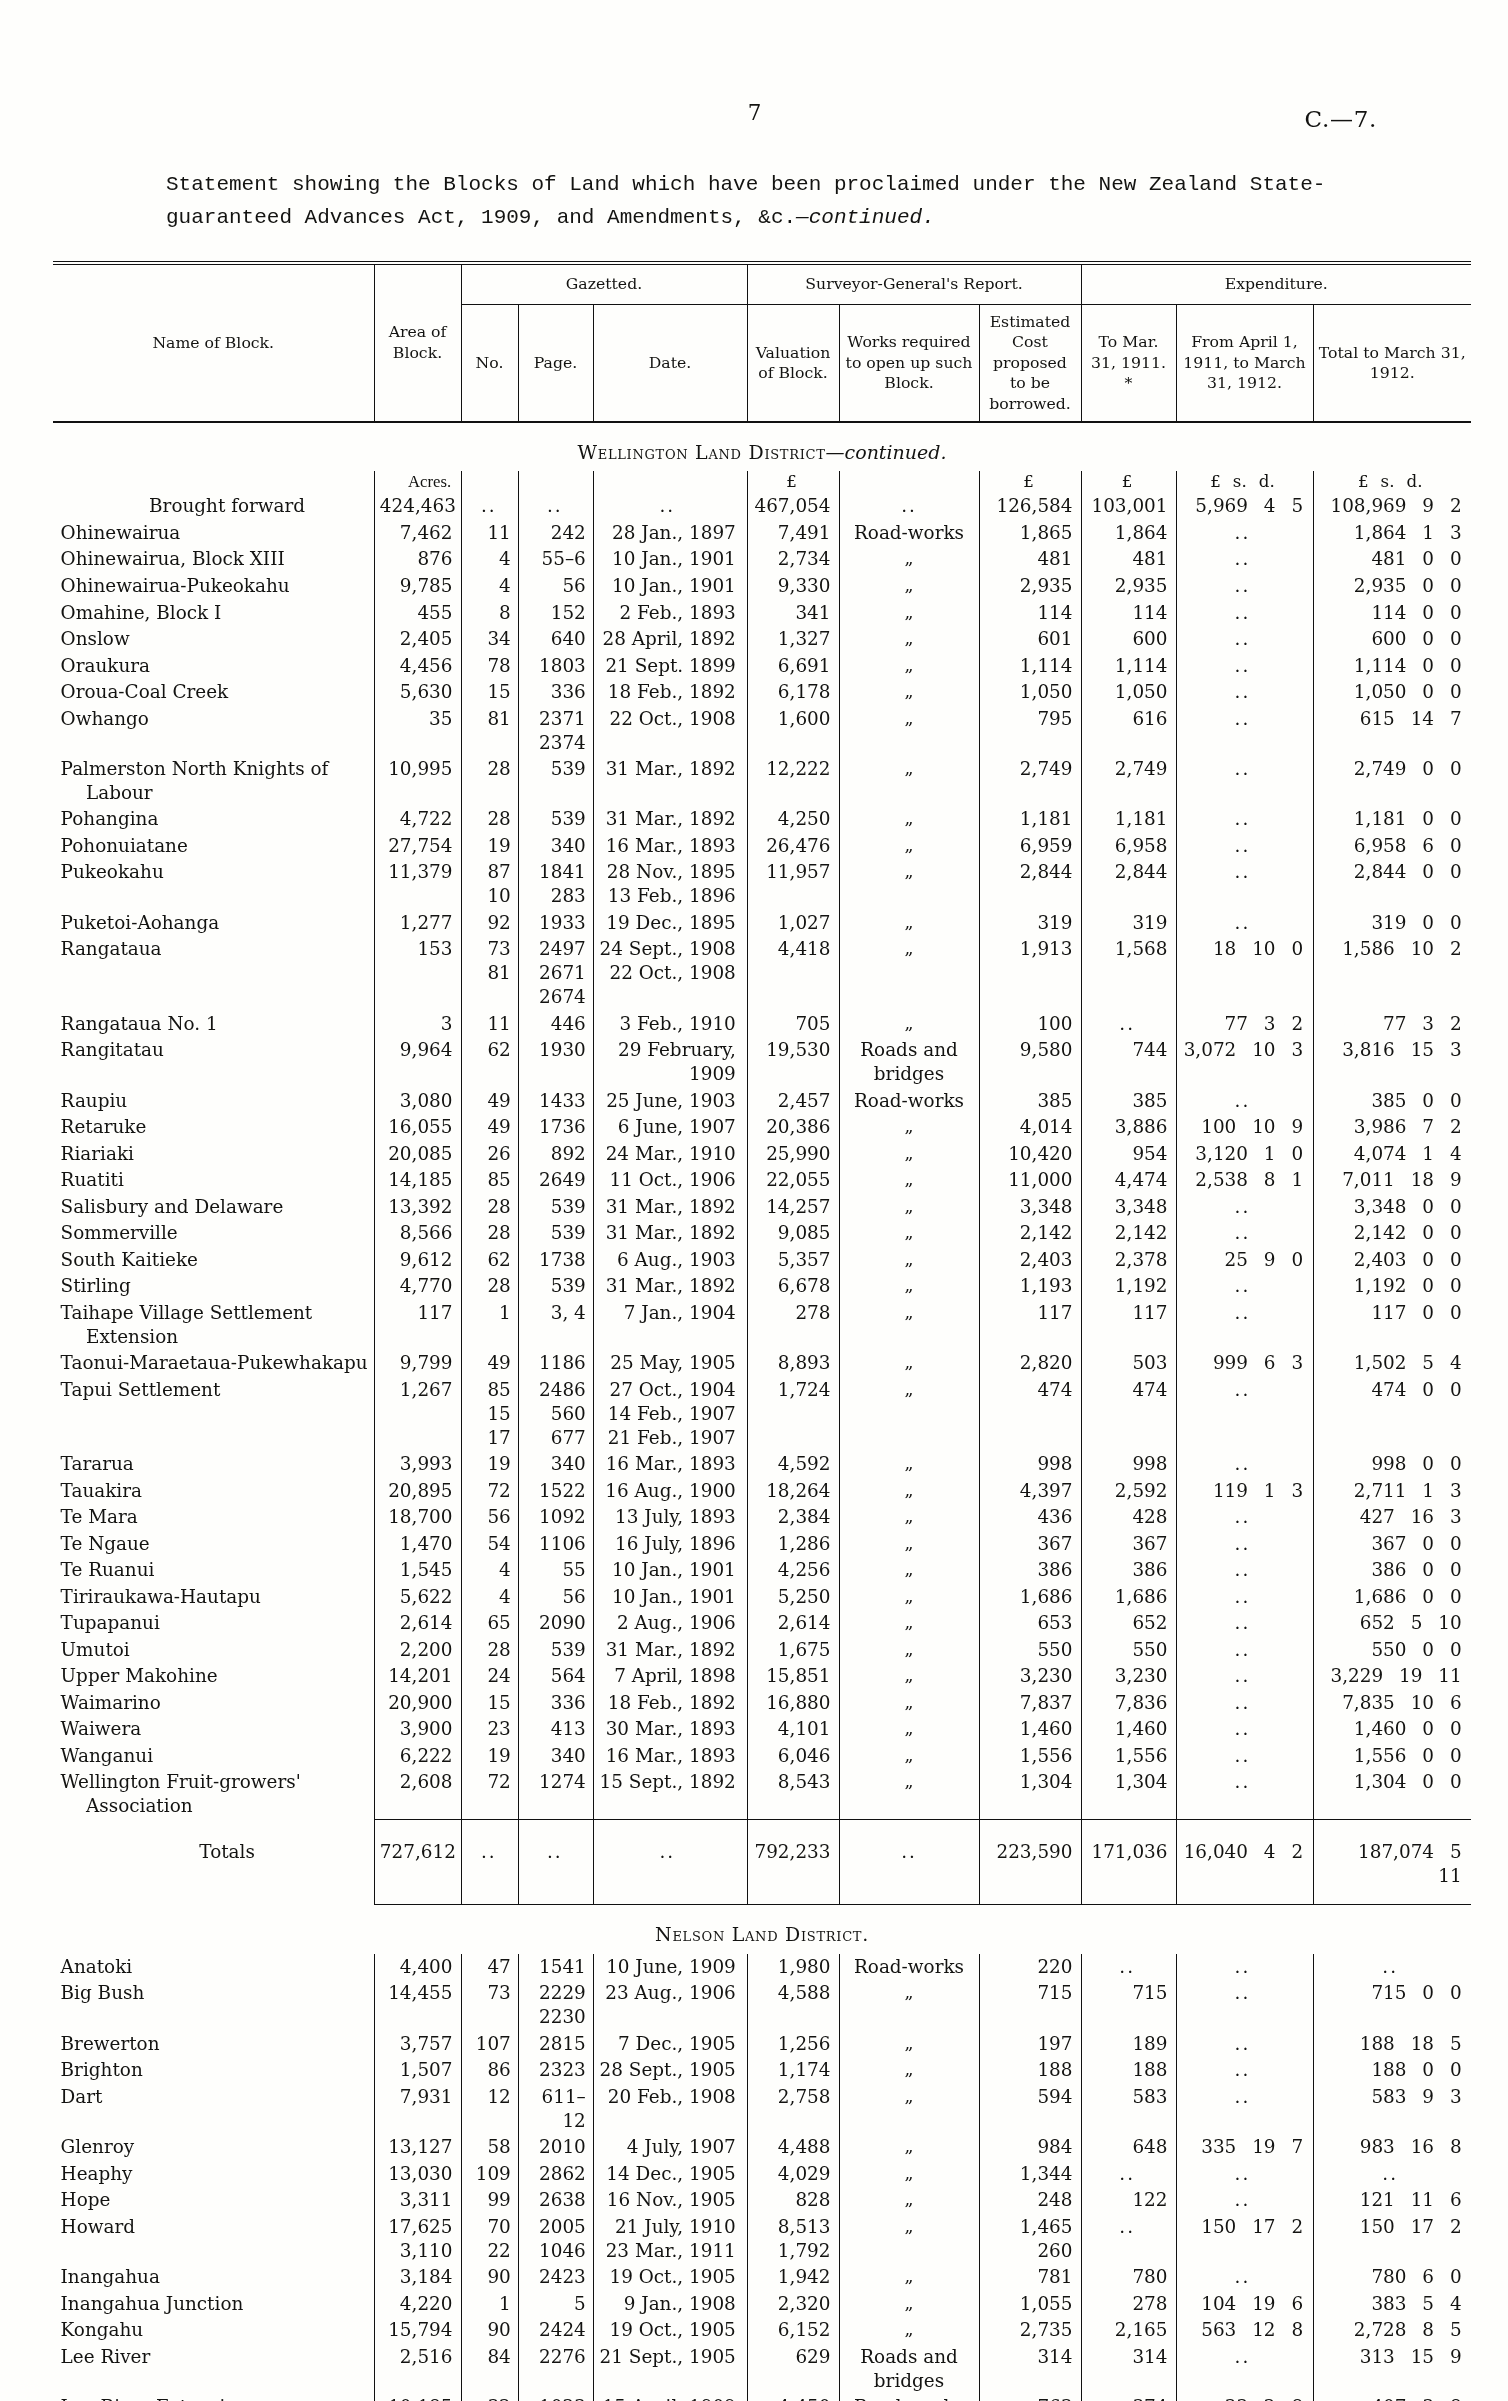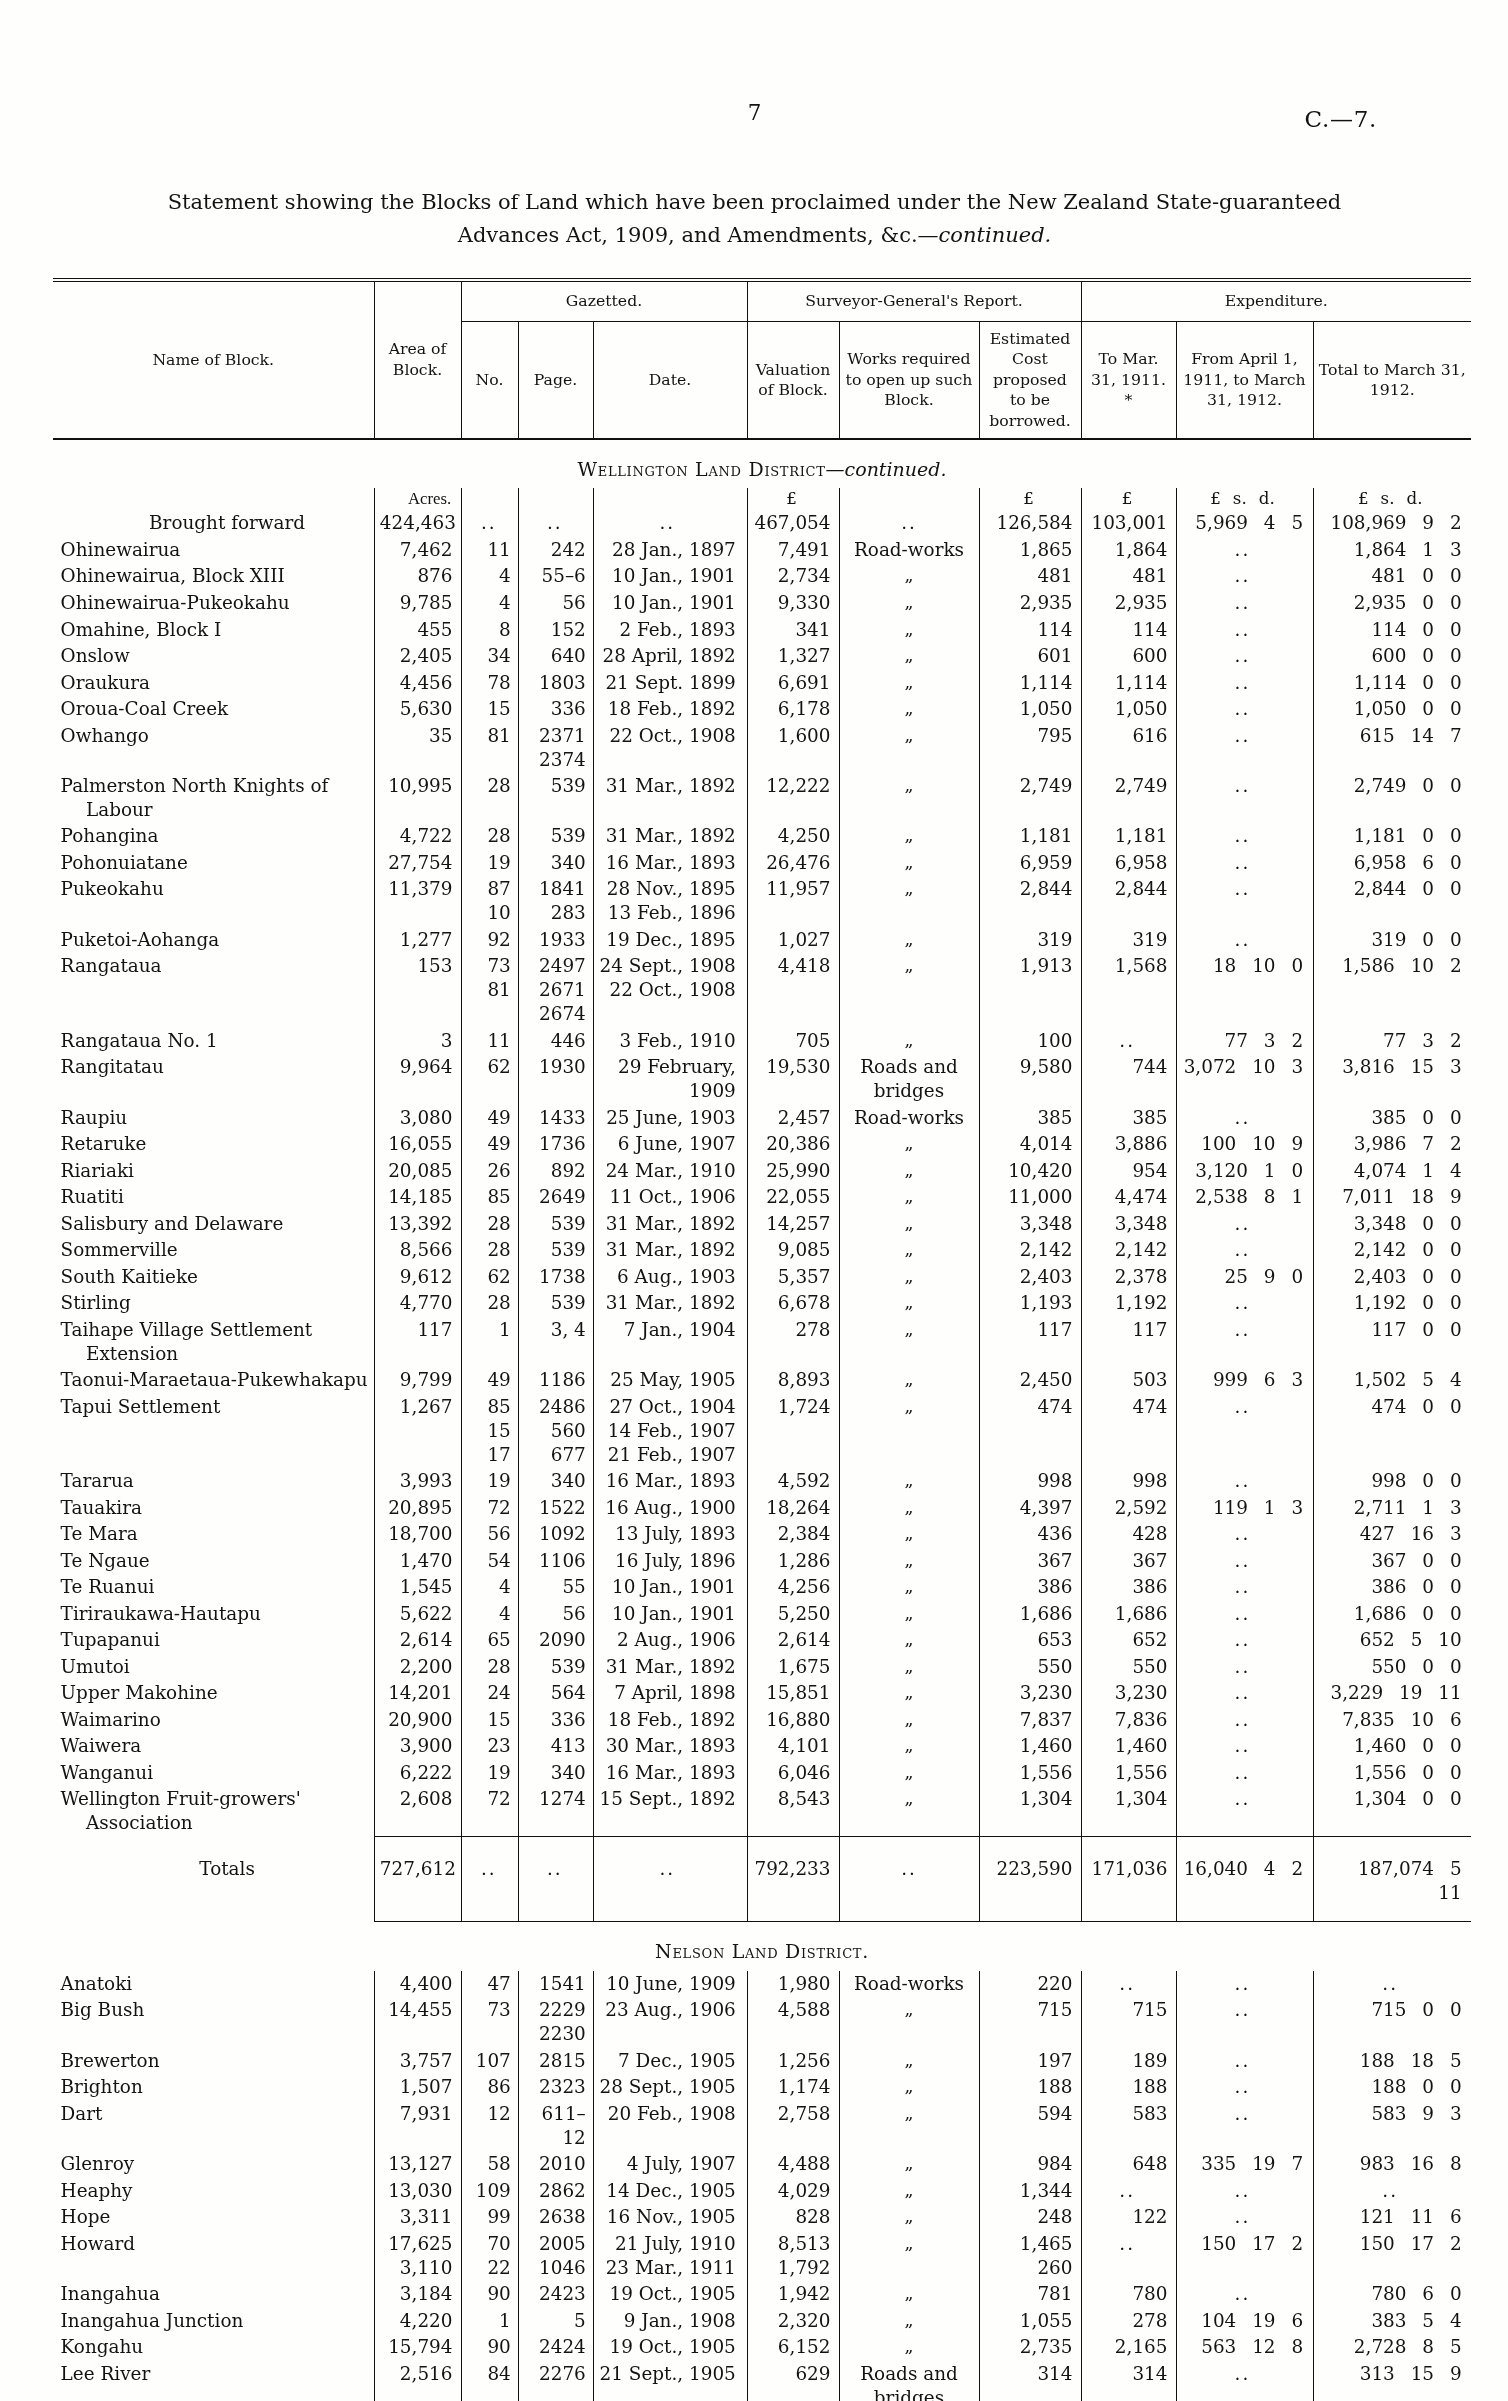--- a/index.html
+++ b/index.html
@@ -1,20 +1,20 @@
 <!DOCTYPE html>
 <html style="font-size:10.7px"><head>
 <meta charset="utf-8">
 <style>
   html,body{margin:0;padding:0;background:#e8e8e4;}
   .page{width:1509px;height:2401px;position:relative;background:#fefefc;color:#131311;
         font-family:"DejaVu Serif","Liberation Serif",serif;overflow:hidden;}
   .pageno{position:absolute;top:100px;left:0;width:1509px;text-align:center;font-size:21.4px;}
   .docref{position:absolute;top:106px;right:132px;font-size:23px;letter-spacing:0.7px;}
-  .title{padding-top:169px;margin:17px auto;width:1177px;text-align:center;font-size:21px;line-height:1.55;}
+  .title{padding-top:169px;margin:0 auto;width:1177px;font-size:21px;line-height:1.55;font-family:Liberation Mono, monospace;}
   .title i{font-style:italic;}
 
   table{border-collapse:collapse;table-layout:fixed;width:1418px;margin:27px 0 0 53px;
         border-top:4px double #111;border-bottom:4px double #111;font-size:18.4px;}
   col.c-name{width:321px}col.c-area{width:87px}col.c-no{width:57px}col.c-page{width:75px}
   col.c-date{width:154px}col.c-val{width:92px}col.c-works{width:140px}col.c-est{width:102px}
   col.c-to{width:95px}col.c-from{width:137px}col.c-total{width:158px}
 
   th{font-size:15.7px;font-weight:normal;text-align:center;vertical-align:middle;
      line-height:1.3;padding:6.7px 4px;}
@@ -449,21 +449,21 @@
           <td class="col-total vline">117 0 0</td>
         </tr>
         <tr>
           <td class="col-name">Taonui-Maraetaua-Pukewhakapu</td>
           <td class="col-area vline">9,799</td>
           <td class="col-no vline">49</td>
           <td class="col-page vline">1186</td>
           <td class="col-date vline">25 May, 1905</td>
           <td class="col-val vline">8,893</td>
           <td class="col-works vline ditto">„</td>
-          <td class="col-est vline">2,450</td>
+          <td class="col-est vline">2,820</td>
           <td class="col-to vline">503</td>
           <td class="col-from vline">999 6 3</td>
           <td class="col-total vline">1,502 5 4</td>
         </tr>
         <tr>
           <td class="col-name">Tapui Settlement</td>
           <td class="col-area vline">1,267</td>
           <td class="col-no vline">85
 15
 17</td>

